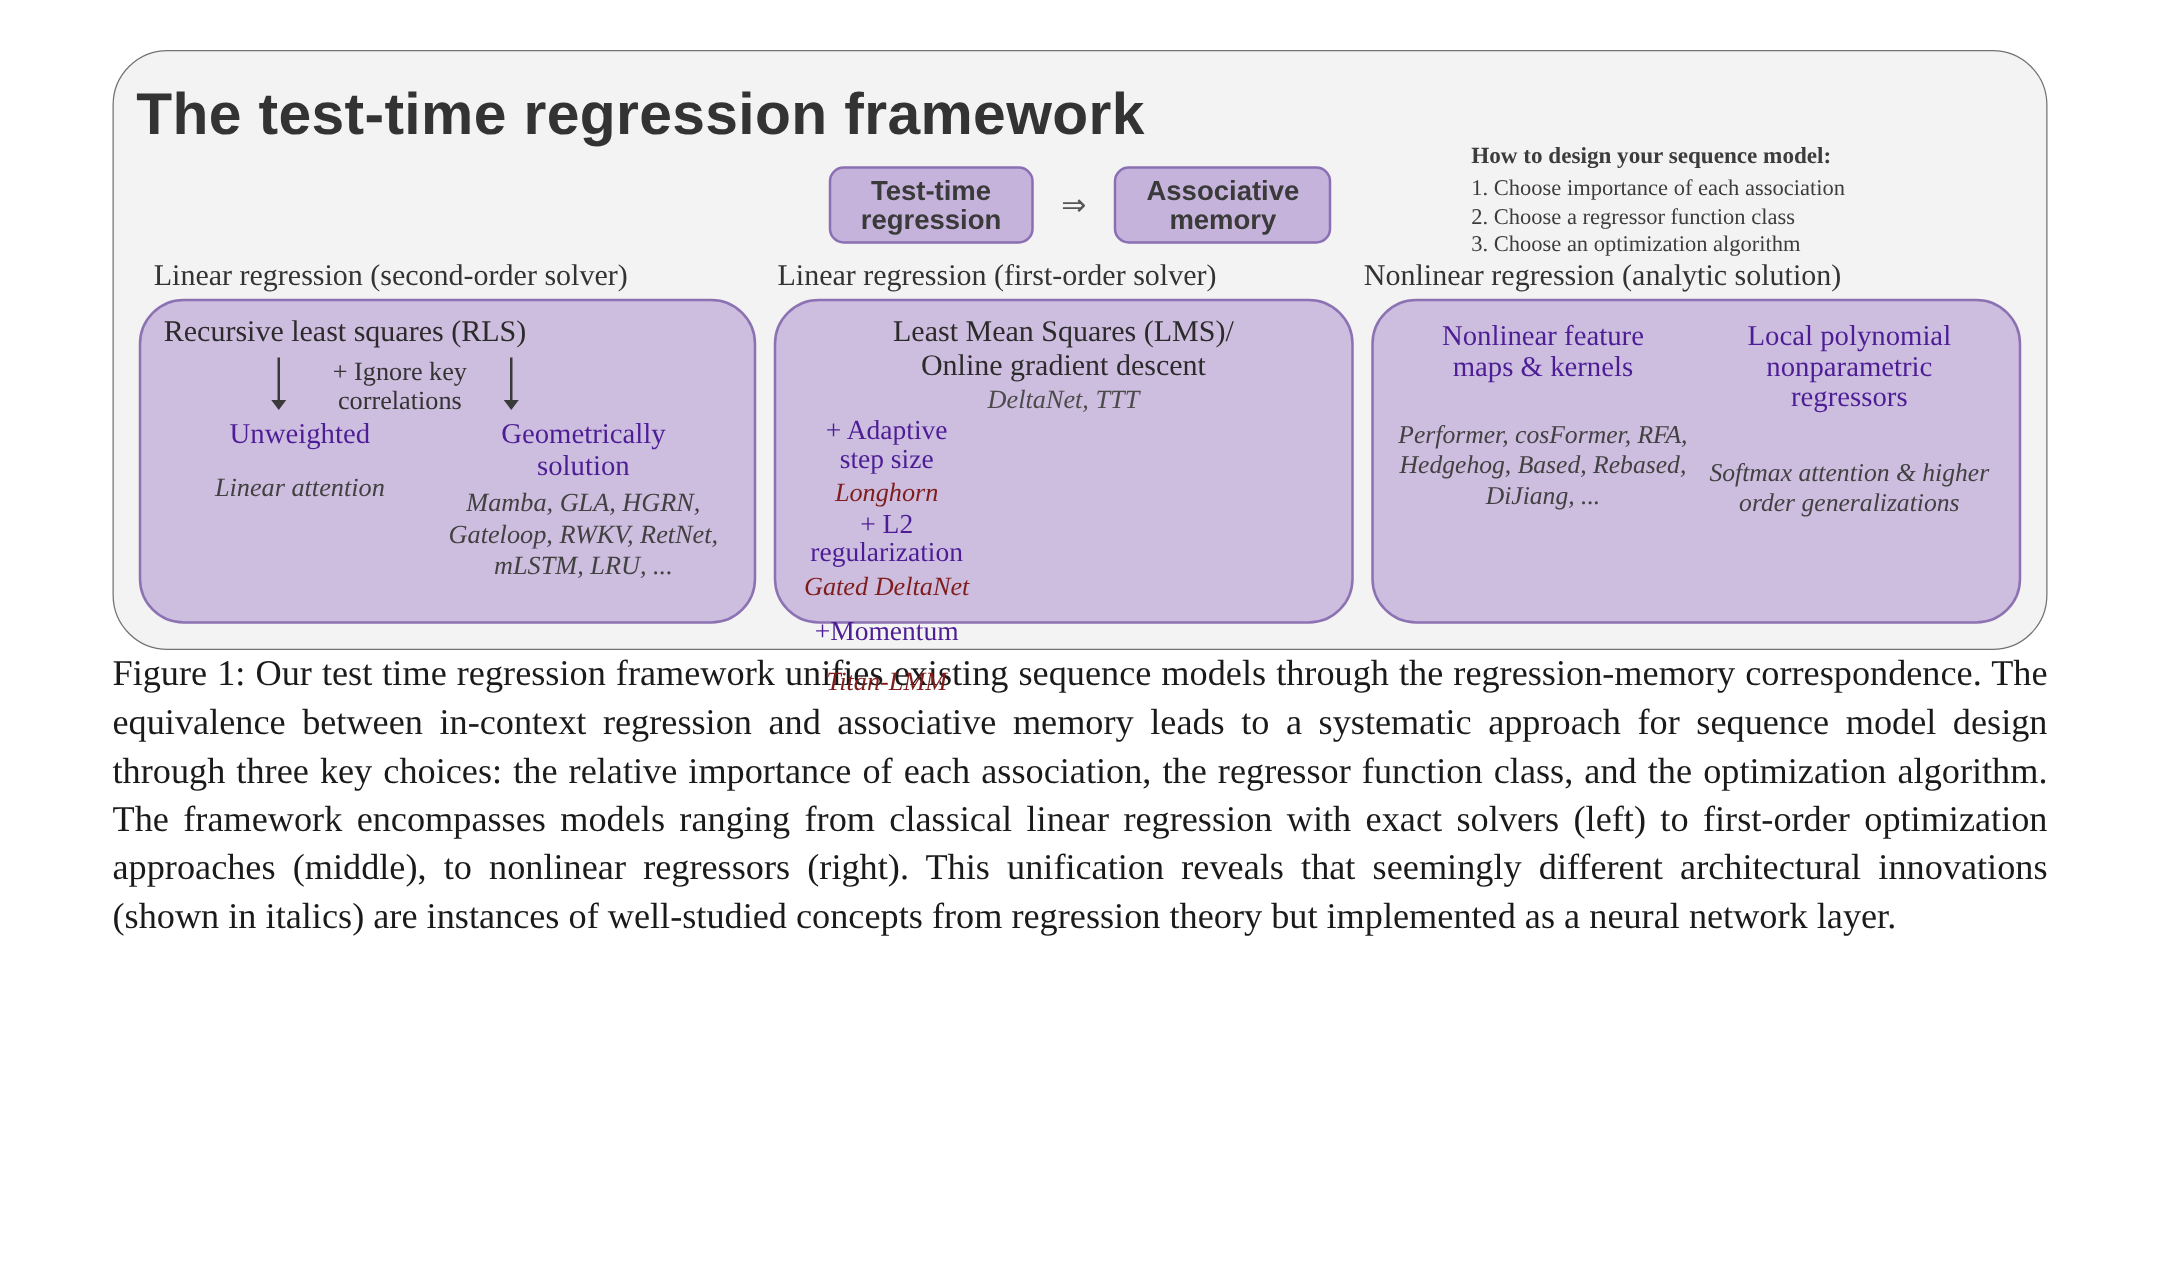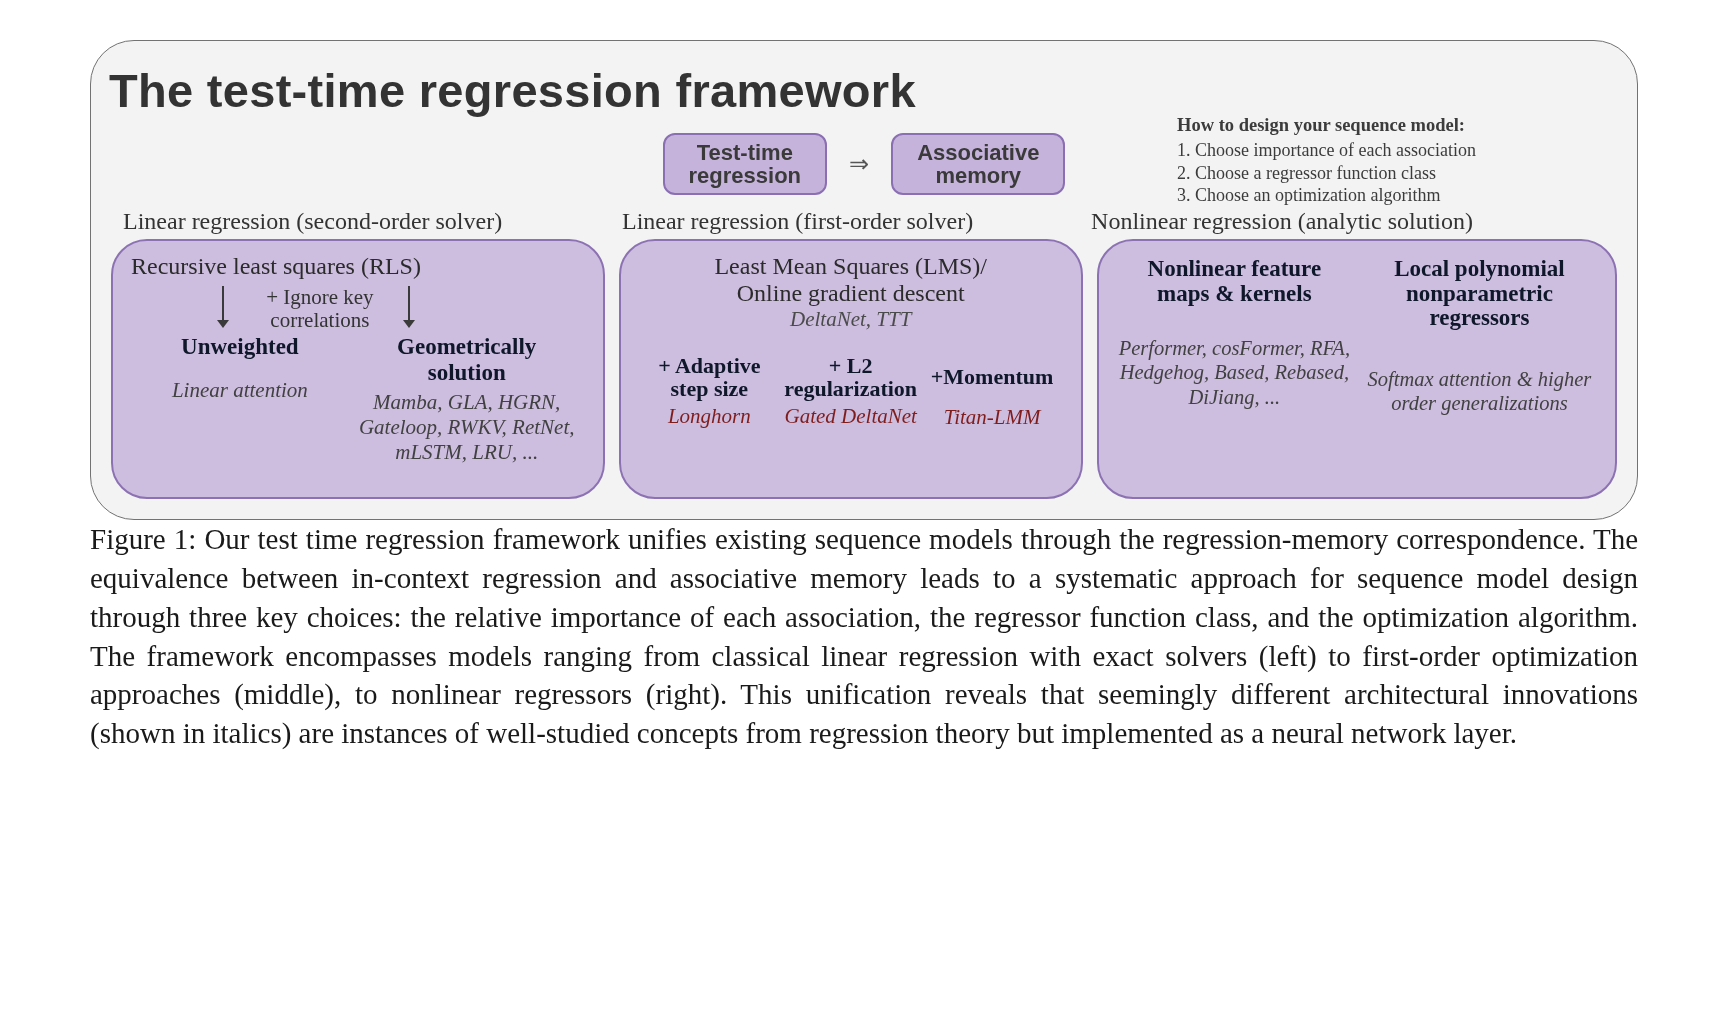--- a/index.html
+++ b/index.html
@@ -112,21 +112,21 @@
     font-style: italic;
     font-size: 21px;
     color: #4b4b4b;
     margin-top: 0;
   }
 
   
   .left .rls-block { text-align: left; }
   .left-body { display: flex; margin-top: 6px; }
   .left-col { width: 48%; text-align: center; font-family: Georgia, serif; }
-  .lbl { font-size: 23px; color: #0f172a; margin-bottom: 4px; font-weight: bold; }
+  .lbl { font-size: 23px; color: #4c1d95; margin-bottom: 4px; }
   .italic-list { font-style: italic; font-size: 21px; color: #414141; line-height: 1.18; }
   .ignore-note {
     font-size: 21px;
     color: #333;
     text-align: center;
     line-height: 1.08;
   }
   .arrows-row {
     position: relative;
     height: 44px;
@@ -147,21 +147,21 @@
     border-top: 8px solid #3a3a3a;
   }
   .left .arrows-row { width: 100%; }
   .left .a1 { left: 20%; top: 2px; }
   .left .a2 { left: 61%; top: 2px; }
   .left .ignore-note { position: absolute; left: 24%; top: 2px; width: 160px; }
 
   
   .mid .ext-row {
     display: flex;
-    margin-top: 22px;
+    flex-direction: column;
   }
   .mid .ext-row > div { width: 33.33%; text-align: center; }
   .mid .ext-row .lbl { font-size: 22px; line-height: 1.05; }
   .mid .ital { display: block; font-style: italic; font-size: 21px; color: #7f1d1d; margin-top: 4px; }
 
   
   .right .body-row { display: flex; gap: 10px; margin-top: 4px; }
   .right .rcol { width: 50%; text-align: center; }
   .right .rcol .lbl { font-size: 23px; line-height: 1.07; }
   .right .rcol .italic-list { margin-top: 30px; font-size: 20.5px; }

